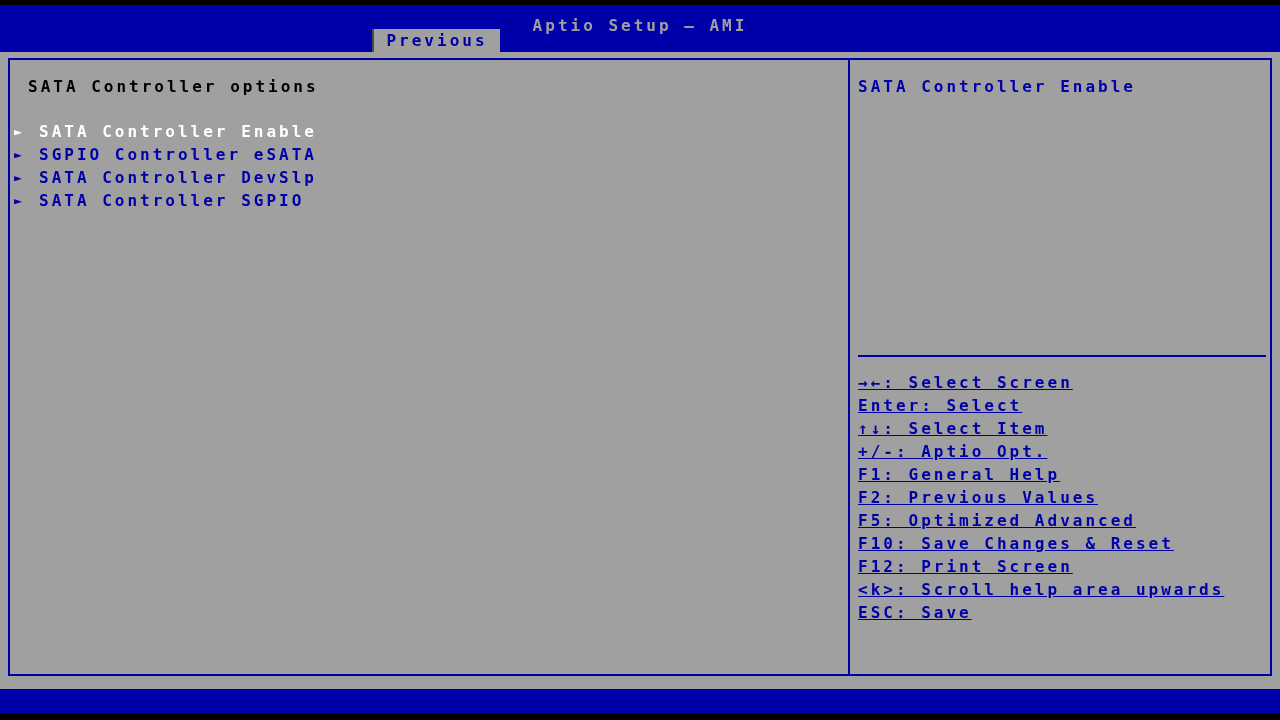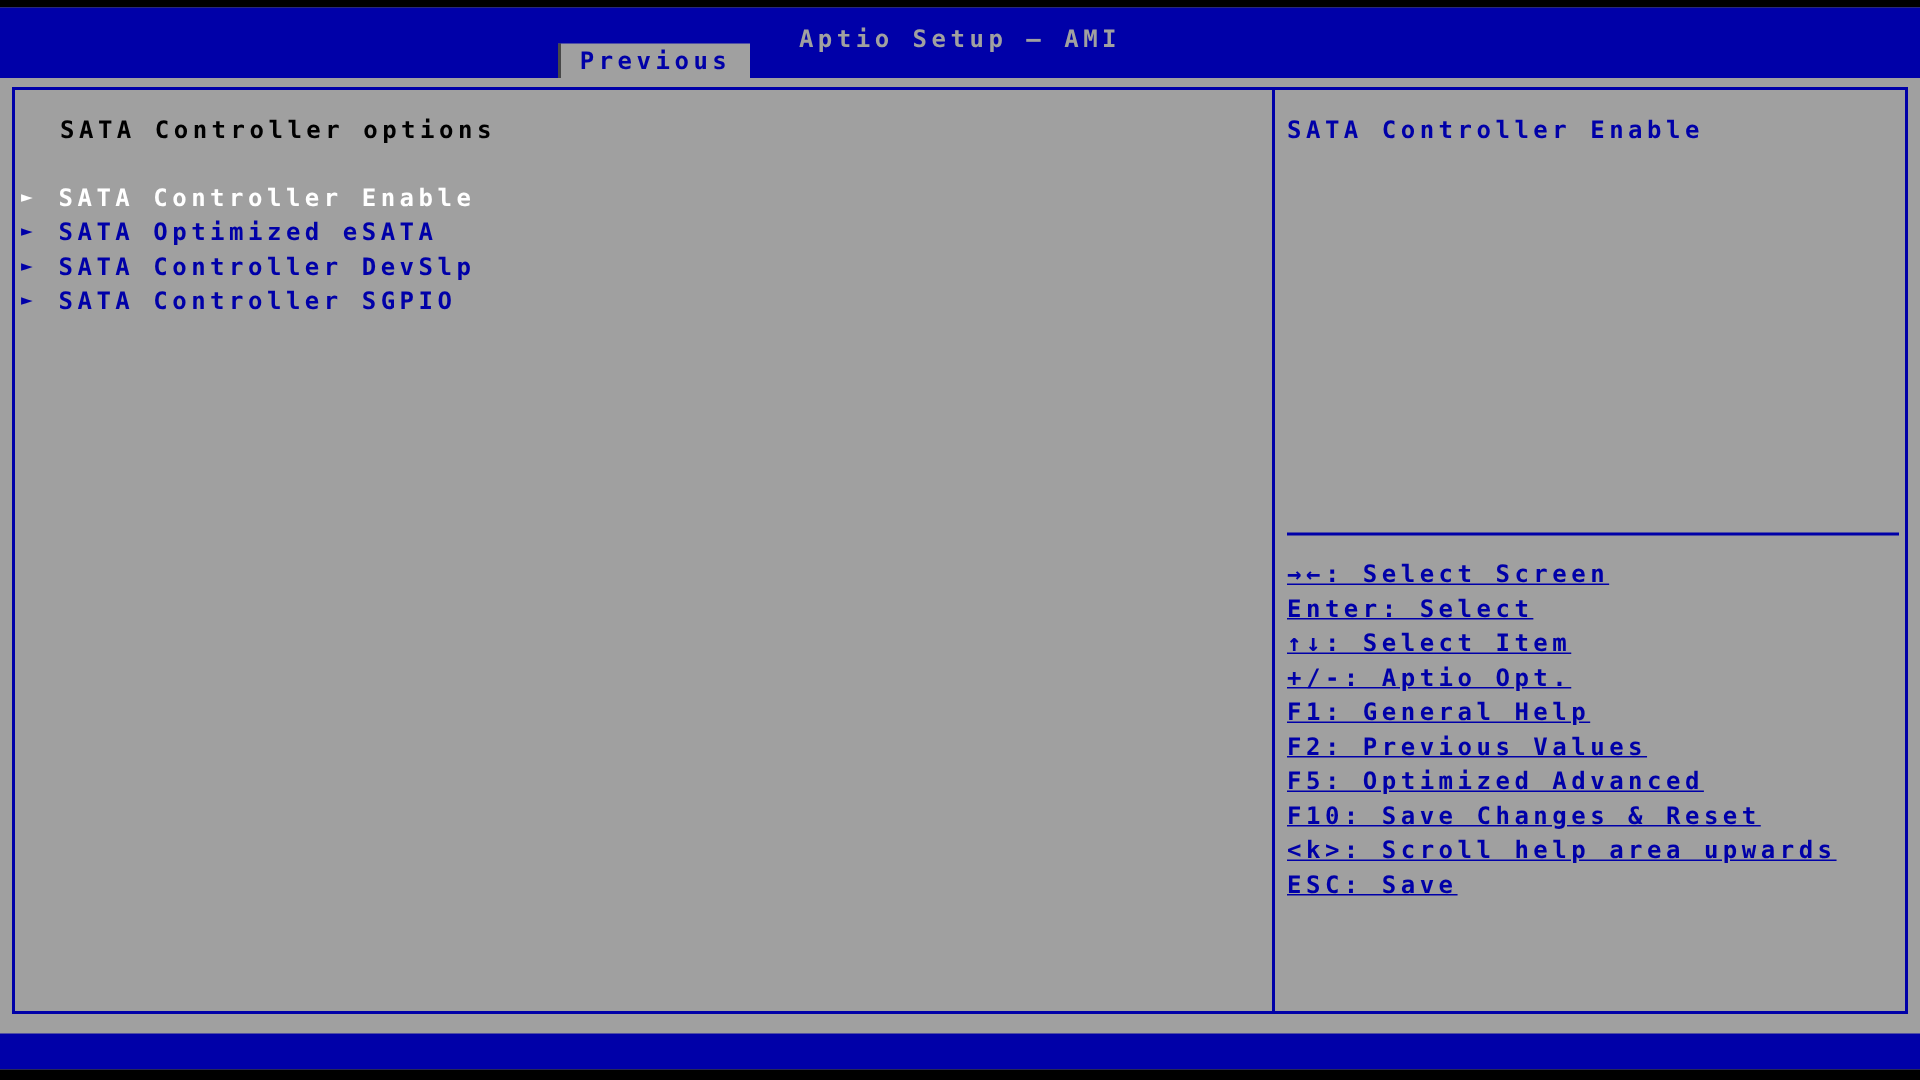--- a/index.html
+++ b/index.html
@@ -36,21 +36,21 @@
   #main-box{
     position:absolute;left:8px;top:58px;width:1264px;height:618px;
     border:2px solid var(--blue,#0000a8);
     box-sizing:border-box;
   }
   #panel-divider{
     position:absolute;left:848px;top:58px;width:2px;height:618px;
     background:var(--blue,#0000a8);
   }
   #left-heading{
-    position:absolute;left:40px;top:75px;
+    position:absolute;left:28px;top:75px;
     color:#000;
   }
   #submenu-list{
     position:absolute;left:14px;top:120px;width:800px;
   }
   .menu-item{
     height:23px;line-height:23px;
     color:var(--blue,#0000a8);
     display:flex;
     cursor:default;
@@ -96,21 +96,21 @@
 
   <div id="left-heading">SATA Controller options</div>
 
   <div id="submenu-list">
       <div class="menu-item selected">
         <span class="arrow">►</span>
         <span>SATA Controller Enable</span>
       </div>
       <div class="menu-item">
         <span class="arrow">►</span>
-        <span>SATA Optimized eSATA</span>
+        <span>SGPIO Controller eSATA</span>
       </div>
       <div class="menu-item">
         <span class="arrow">►</span>
         <span>SATA Controller DevSlp</span>
       </div>
       <div class="menu-item">
         <span class="arrow">►</span>
         <span>SATA Controller SGPIO</span>
       </div>
     </div>
@@ -121,20 +121,21 @@
 
   <div id="hotkey-legend">
       <div class="legend-line">→←: Select Screen</div>
       <div class="legend-line">Enter: Select</div>
       <div class="legend-line">↑↓: Select Item</div>
       <div class="legend-line">+/-: Aptio Opt.</div>
       <div class="legend-line">F1: General Help</div>
       <div class="legend-line">F2: Previous Values</div>
       <div class="legend-line">F5: Optimized Advanced</div>
       <div class="legend-line">F10: Save Changes &amp; Reset</div>
+      <div class="legend-line">F12: Print Screen</div>
       <div class="legend-line">&lt;k&gt;: Scroll help area upwards</div>
       <div class="legend-line">ESC: Save</div>
     </div>
 
   <div id="footer-bar">
     
   </div>
 
   <div id="bottom-black" class="strip-black"></div>
 

